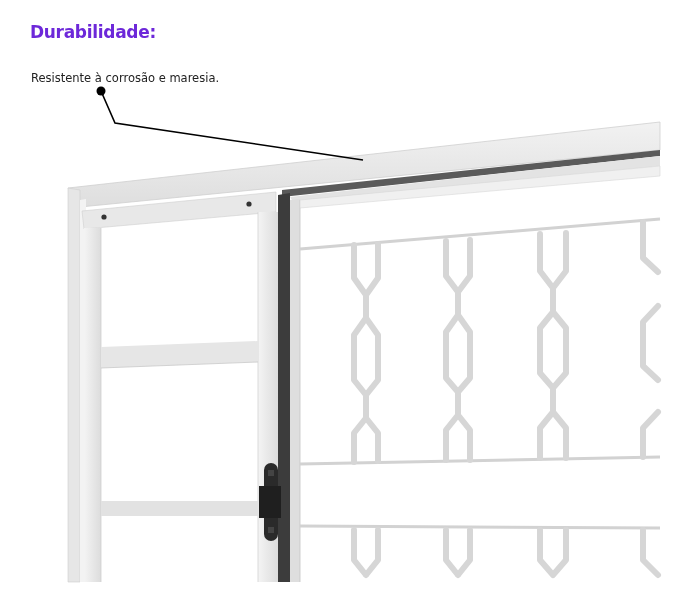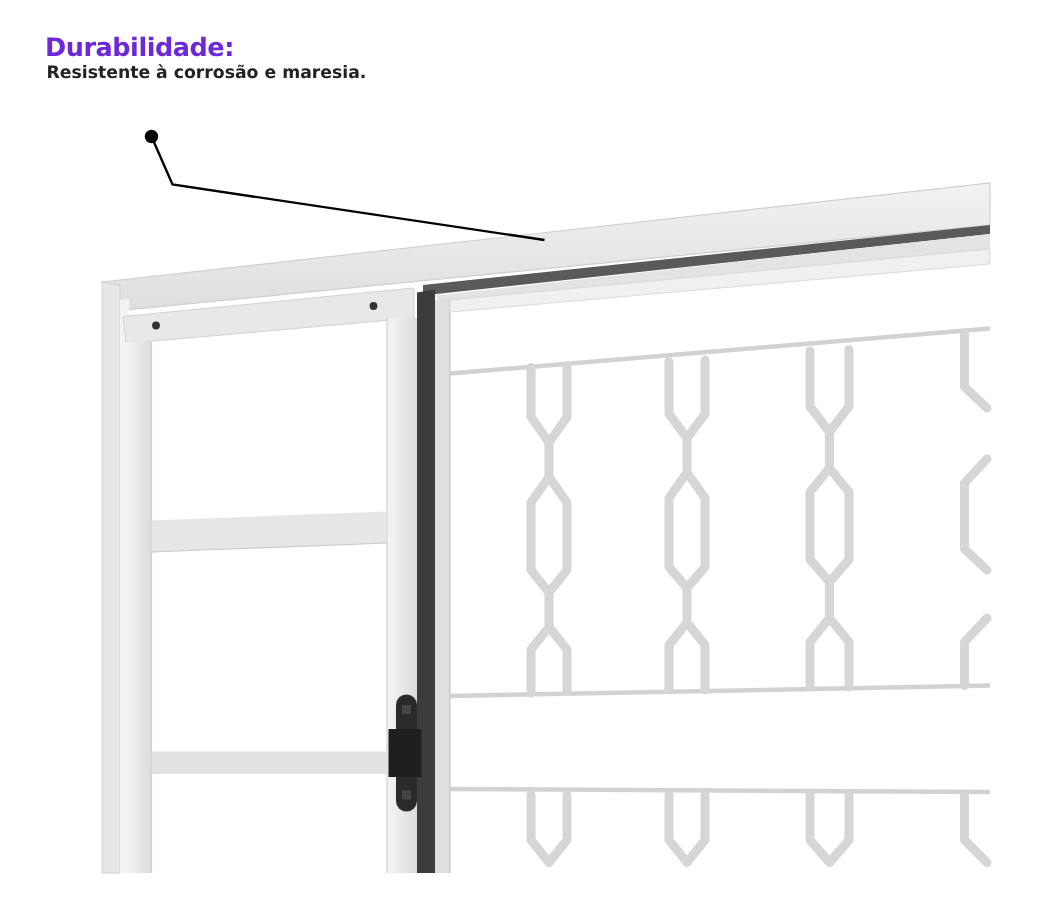--- a/index.html
+++ b/index.html
@@ -1,18 +1,18 @@
 <!DOCTYPE html>
 <html><head>
 <meta charset="utf-8">
 <style>
   html, body { margin: 0; padding: 0; background: #ffffff; }
   body { width: 691px; height: 609px; position: relative; overflow: hidden; font-family: "DejaVu Sans", "Liberation Sans", sans-serif; }
   .title { position: absolute; left: 30px; top: 22px; font-size: 17px; color: #6d28d9; letter-spacing: -0.3px; margin: 0; font-weight: bold; }
-  .subtitle { position: absolute; left: 31px; top: 41px; font-size: 11.5px; color: #222; margin: 0; font-weight: bold; }
+  .subtitle { position: absolute; left: 31px; top: 71px; font-size: 11.5px; color: #222; margin: 0; }
   svg.scene { position: absolute; left: 0; top: 0; }
 </style>
 </head>
 <body>
 
 <h1 class="title">Durabilidade:</h1>
 <p class="subtitle">Resistente à corrosão e maresia.</p>
 
 <svg class="scene" width="691" height="609" viewBox="0 0 691 609">
   <defs>

